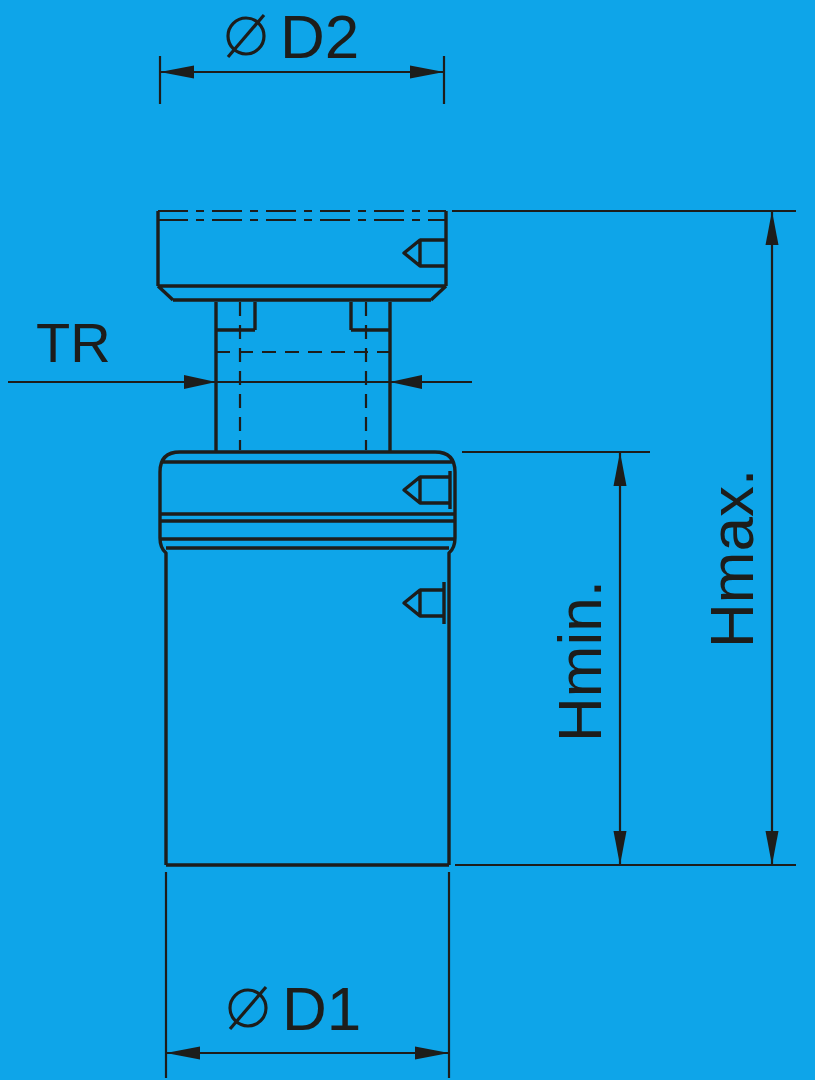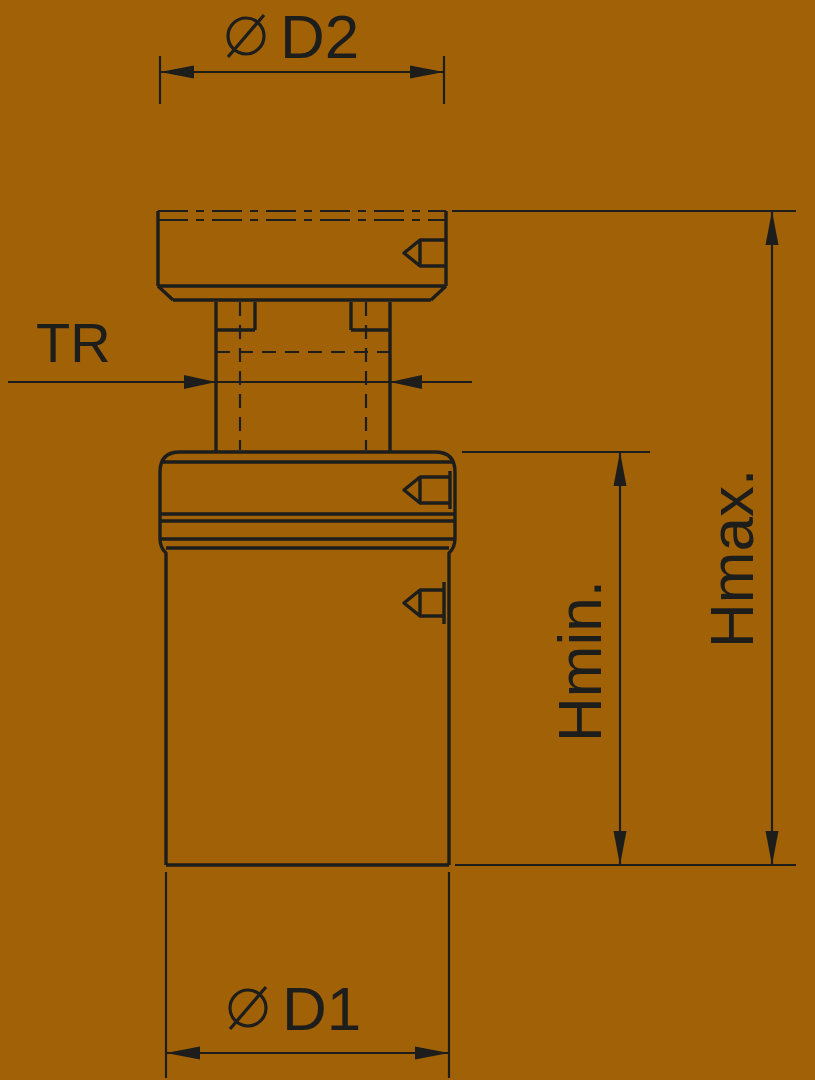--- a/index.html
+++ b/index.html
@@ -1,16 +1,16 @@
 <!DOCTYPE html>
 <html><head>
 <meta charset="utf-8">
 <style>
   html,body{margin:0;padding:0;background:#ffffff;}
-  .page{width:815px;height:1080px;background:#a16207;position:relative;overflow:hidden;}
+  .page{width:815px;height:1080px;background:#0ea5e9;position:relative;overflow:hidden;}
   svg{display:block;}
   .obj{fill:none;stroke:#1d1d1b;stroke-width:3.4;stroke-linejoin:round;stroke-linecap:butt;}
   .thin{fill:none;stroke:#1d1d1b;stroke-width:2.2;}
   .dashed{stroke-dasharray:14 9;}
   .dashdot{stroke-dasharray:30 8 8 8;}
   .arrow{fill:#1d1d1b;stroke:none;}
   .sym{fill:none;stroke:#1d1d1b;stroke-width:3.2;}
   .lbl{font-family:"Liberation Sans",sans-serif;font-size:62px;fill:#1d1d1b;}
   .lbl-sm{font-family:"Liberation Sans",sans-serif;font-size:56px;fill:#1d1d1b;}
 </style>

